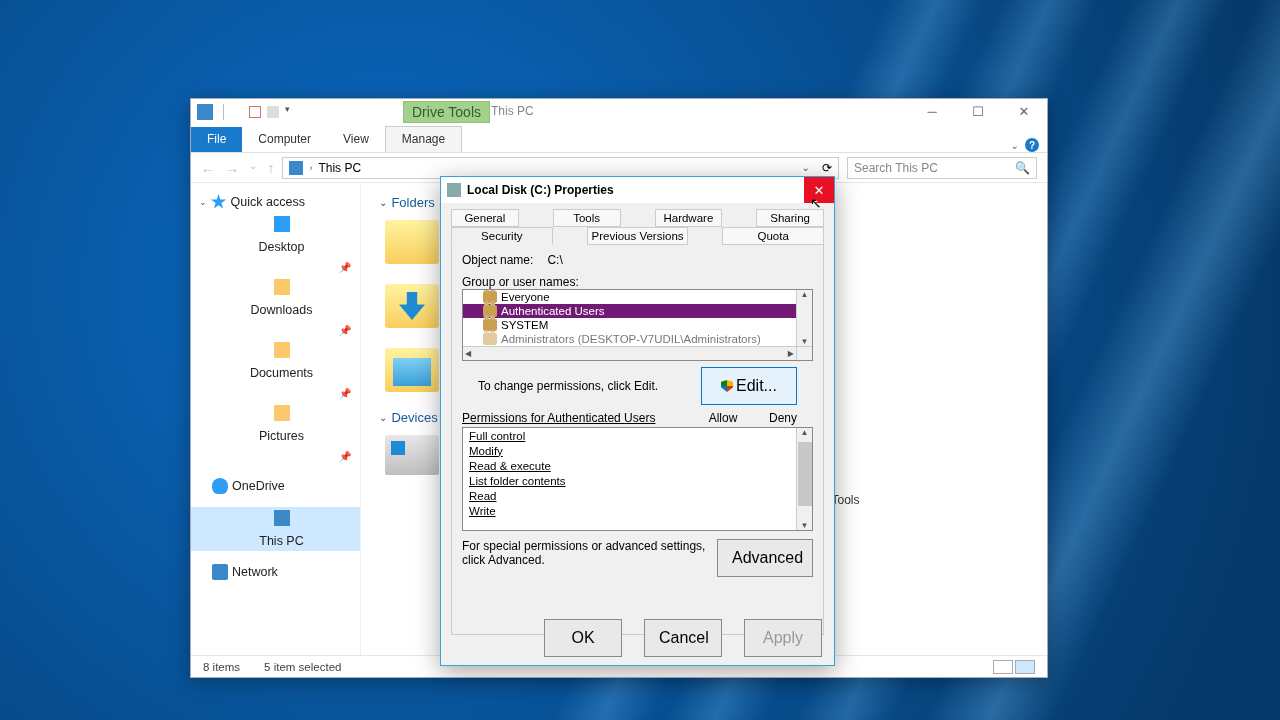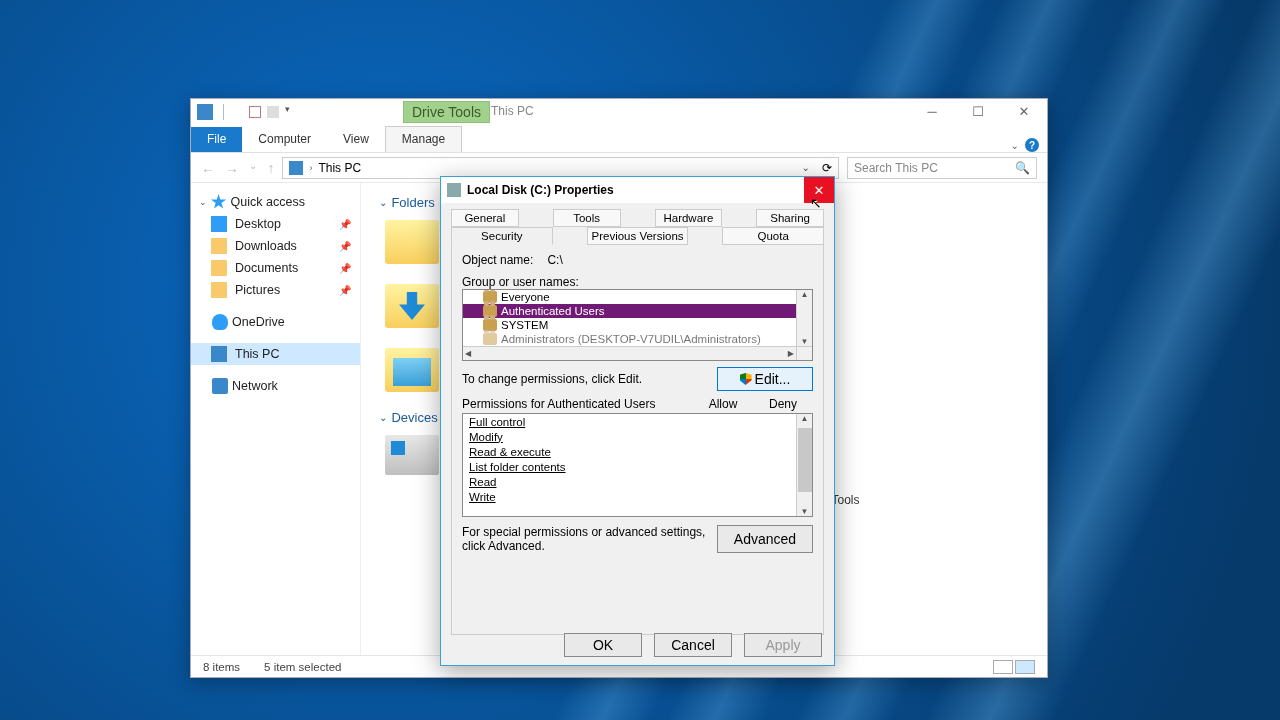--- a/index.html
+++ b/index.html
@@ -36,21 +36,21 @@
 .addr { height:30px; display:flex; align-items:center; gap:8px; padding:0 10px; border-bottom:1px solid #e8e8e8;}
 .addr .nav { display:flex; gap:10px; color:#bbb; font-size:14px;}
 .addr .bar { flex:1; height:22px; border:1px solid #ccc; display:flex; align-items:center; padding:0 6px; font-size:12px; gap:6px;}
 .addr .bar .pc-ico{width:14px;height:14px;background:#3a87c9;}
 .addr .bar .tri{font-size:9px;color:#555;}
 .addr .search { width:190px; height:22px; border:1px solid #ccc; display:flex; align-items:center; padding:0 6px; font-size:12px; color:#888;}
 .addr .search .mag{margin-left:auto;font-size:12px;color:#666;}
 
 .body { display:flex; height:472px; }
 .side { width:170px; border-right:1px solid #eee; padding:8px 0; font-size:12.5px;}
-.side .item{display:flex;align-items:center;gap:8px;padding:3px 8px 3px 20px;color:#222;}
+.side .item{display:flex;align-items:center;gap:8px;padding:3px 8px 3px 20px;color:#222;flex-direction:column;}
 .side .item.sel{background:#cde8ff;}
 .side .item .pin{margin-left:auto;color:#aaa;font-size:10px;}
 .side .hdr{font-weight:normal;color:#222;padding:3px 8px 3px 8px;display:flex;align-items:center;gap:4px;}
 .ic{width:16px;height:16px;display:inline-block;}
 .ic-star{background:#2e9df7;clip-path:polygon(50% 0,61% 35%,98% 35%,68% 57%,79% 91%,50% 70%,21% 91%,32% 57%,2% 35%,39% 35%);}
 .ic-folder{background:#f9c96b;border-radius:1px;}
 .ic-dl{background:#f9c96b;}
 .ic-cloud{background:#2e9df7;border-radius:50% 50% 40% 40%;}
 .ic-pc{background:#3a87c9;}
 .ic-net{background:#3a87c9;border-radius:2px;}
@@ -88,39 +88,39 @@
 .listbox .items{position:absolute;inset:0 16px 14px 0;overflow:hidden;}
 .listbox .li{padding:1px 20px;display:flex;align-items:center;gap:4px;font-size:11.5px;white-space:nowrap;}
 .listbox .li.sel{background:#701a75;color:#fff;}
 .usr-ico{width:14px;height:12px;display:inline-block;background:#c8a050;border-radius:2px;position:relative;}
 .usr-ico::before{content:"";position:absolute;left:1px;top:-4px;width:5px;height:5px;border-radius:50%;background:#d0b080;}
 .usr-ico::after{content:"";position:absolute;left:7px;top:-4px;width:5px;height:5px;border-radius:50%;background:#d0b080;}
 .scroll-v{position:absolute;right:0;top:0;bottom:14px;width:16px;background:#f0f0f0;border-left:1px solid #ccc;display:flex;flex-direction:column;justify-content:space-between;align-items:center;font-size:8px;color:#555;}
 .scroll-h{position:absolute;left:0;right:16px;bottom:0;height:14px;background:#f0f0f0;border-top:1px solid #ccc;display:flex;justify-content:space-between;align-items:center;font-size:8px;color:#555;padding:0 2px;}
 .corner{position:absolute;right:0;bottom:0;width:16px;height:14px;background:#f0f0f0;border-left:1px solid #ccc;border-top:1px solid #ccc;}
 
-.editrow{display:flex;align-items:center;gap:8px;margin:6px 0;}
+.editrow{display:flex;align-items:center;gap:8px;margin:6px 16px;}
 .editrow .txt{flex:1;}
-.btn{border:1px solid #888;background:#e9e9e9;padding:3px 14px;font-size:14px;}
+.btn{border:1px solid #888;background:#e9e9e9;padding:9px 14px;font-size:16px;}
 .btn.edit{border:1px solid #0078d7;background:#e5f1fb;display:flex;align-items:center;gap:3px;width:96px;justify-content:center;}
 .shield{width:12px;height:12px;display:inline-block;background:conic-gradient(#f7b500 0 25%,#d83b01 0 50%,#0078d7 0 75%,#107c10 0);clip-path:polygon(50% 0,100% 15%,100% 60%,50% 100%,0 60%,0 15%);}
 
 .perm-hdr{display:flex;margin-top:4px;}
-.perm-hdr .lab{flex:1;}
+.perm-hdr .lab{flex:1;text-decoration:underline;}
 .perm-hdr .col{width:60px;text-align:center;}
 .perm-list{border:1px solid #888;background:#fff;height:104px;position:relative;margin-top:2px;}
 .perm-list .items{position:absolute;inset:0 16px 0 0;}
 .perm-list .pi{padding:1.5px 6px;font-size:11.5px;text-decoration:underline;}
 .perm-list .scroll-v{bottom:0;}
 .perm-list .thumb{position:absolute;top:14px;bottom:24px;width:14px;left:1px;background:#c8c8c8;}
 
 .adv-row{display:flex;gap:8px;margin-top:8px;}
 .adv-row .txt{flex:1;}
 
-.dlg-btns{position:absolute;left:0;right:0;bottom:8px;display:flex;justify-content:flex-end;gap:12px;padding:0 12px;}
+.dlg-btns{position:absolute;left:0;right:0;bottom:8px;display:flex;justify-content:flex-end;gap:22px;padding:0 12px;}
 .dlg-btns .btn{width:78px;text-align:center;}
 .dlg-btns .btn.disabled{color:#999;}
 
 </style>
 </head>
 <body>
 
 <div class="backdrop"></div>
 
 <div class="explorer">

